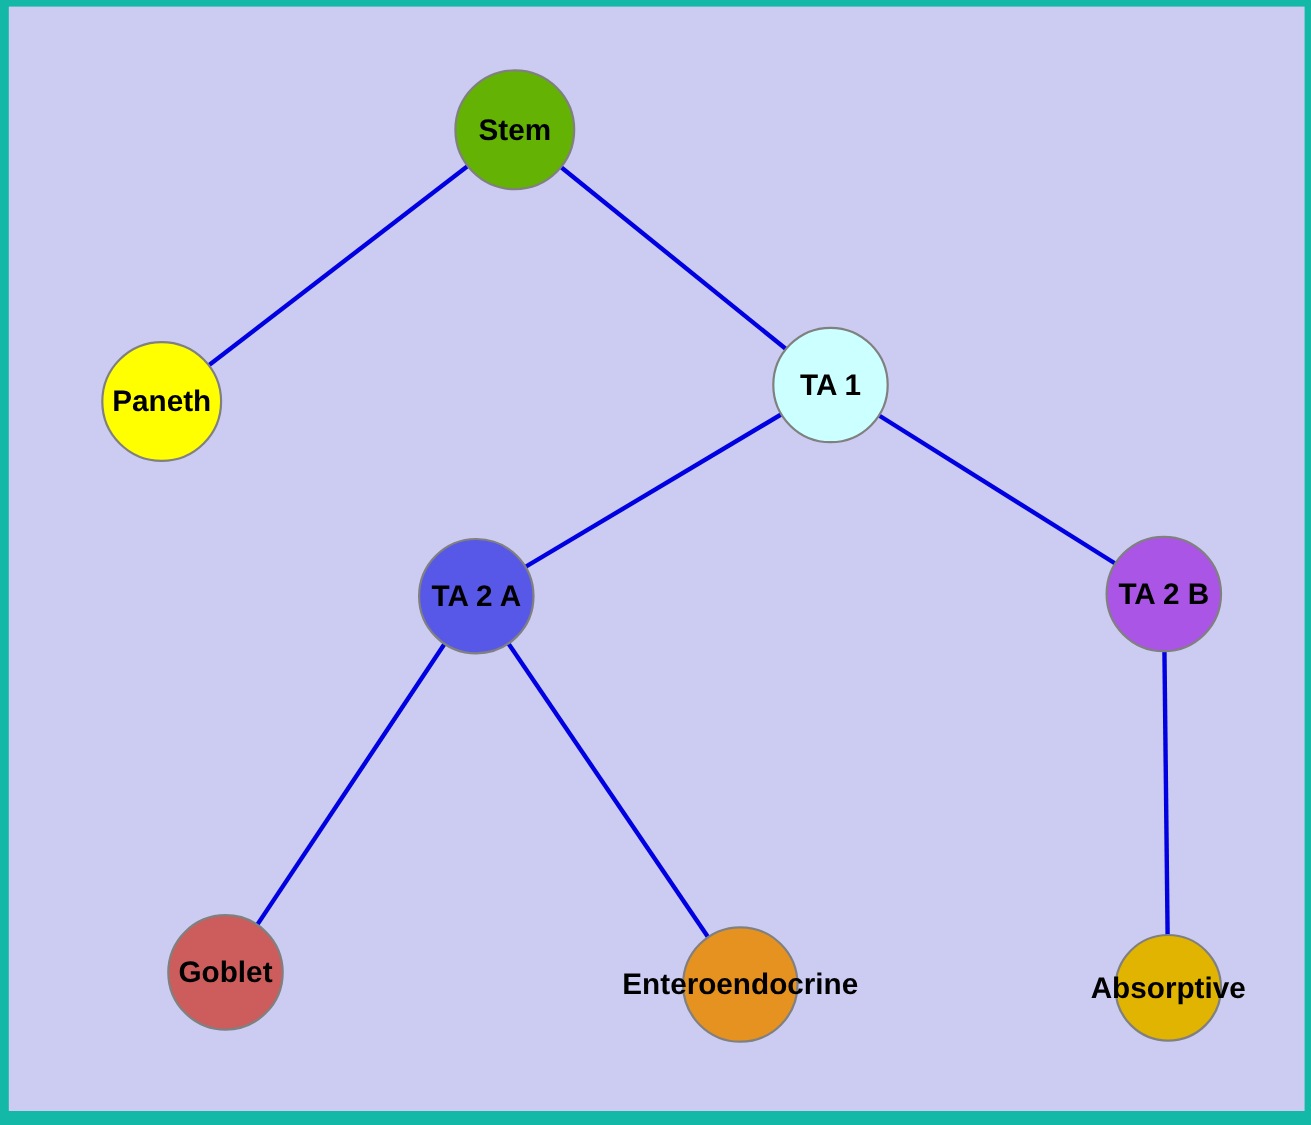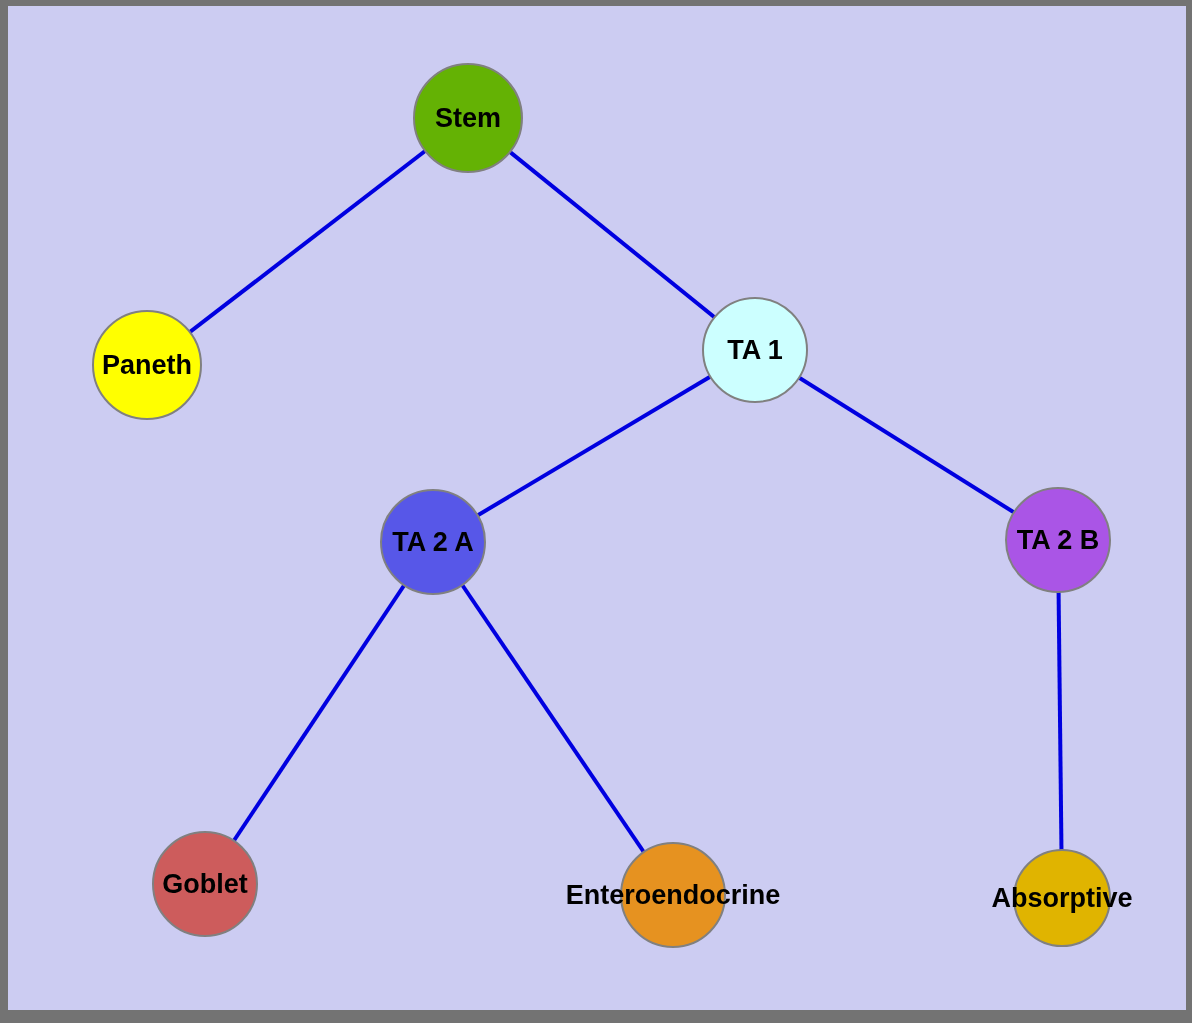--- a/index.html
+++ b/index.html
@@ -5,21 +5,21 @@
   html, body {
     margin: 0;
     padding: 0;
     background: #ffffff;
     font-family: "Liberation Sans", sans-serif;
   }
   .canvas {
     position: relative;
     width: 1192px;
     height: 1023px;
-    background: #737373;
+    background: #14b8a6;
     overflow: hidden;
   }
   svg {
     display: block;
   }
   .edge {
     stroke-width: 4px;
     fill: none;
   }
   .node-circle {

